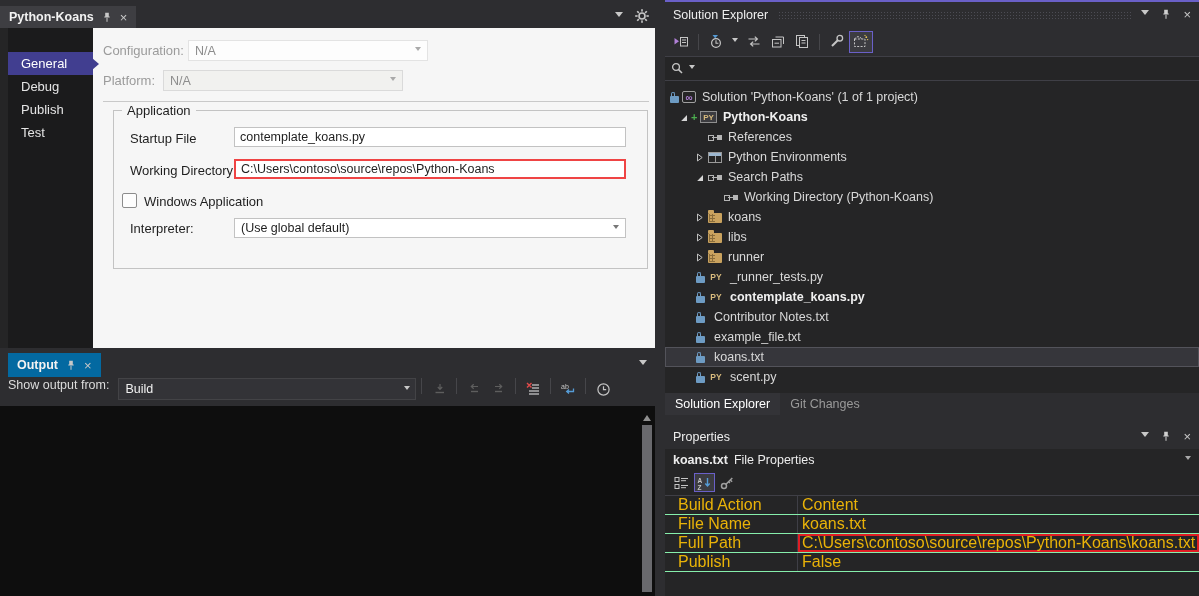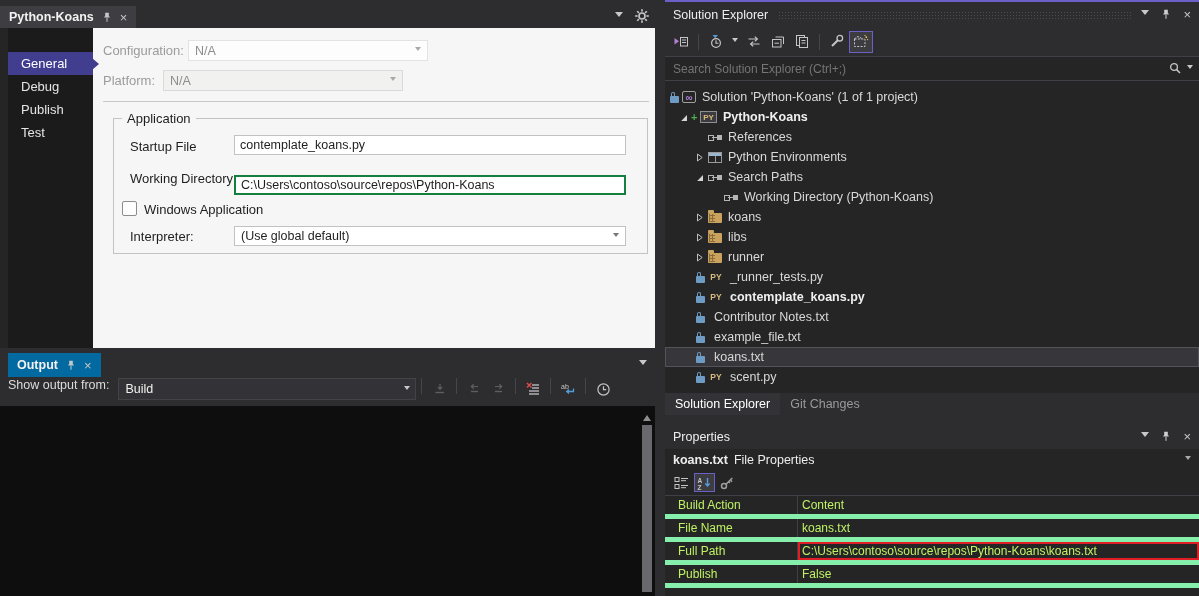--- a/index.html
+++ b/index.html
@@ -25,26 +25,26 @@
      border:6px solid transparent;border-left:7px solid #413e90;}
   .prop-content{position:absolute;left:93px;top:0;right:0;bottom:0;background:#f6f6f6;color:#2b2b2b;}
   .flabel{position:absolute;font-size:13px;color:#9b9b9b;}
   .dd{position:absolute;height:21px;box-sizing:border-box;display:flex;align-items:center;
       padding:0 6px;font-size:12.5px;}
   .dd .caret{margin-left:auto;}
   .dd-config{left:95px;top:12px;width:240px;background:#fdfdfd;border:1px solid #e3e3e3;color:#8d8d8d;}
   .dd-platform{left:70px;top:42px;width:240px;background:#f1f1ef;border:1px solid #dadada;color:#8d8d8d;}
   .dd .caret{border-top-color:#a9a9a9;}
   .fsep{position:absolute;left:10px;top:73px;width:546px;height:1px;background:#c9c9c9;}
-  .groupbox{position:absolute;left:20px;top:90px;width:535px;height:136px;border:1px solid #c3c3c3;box-sizing:border-box;}
+  .groupbox{position:absolute;left:20px;top:82px;width:535px;height:159px;border:1px solid #c3c3c3;box-sizing:border-box;}
   .group-title{position:absolute;left:8px;top:-8px;background:#f6f6f6;padding:0 5px;font-size:13px;color:#1e1e1e;}
   .glabel{position:absolute;left:16px;font-size:13px;color:#1e1e1e;}
   .ginput{position:absolute;left:120px;width:392px;height:20px;box-sizing:border-box;border:1px solid #c2c2c2;
           background:#fff;font-family:"Liberation Sans",sans-serif;font-size:12.5px;color:#1e1e1e;padding:0 5px;outline:none;}
-  .ginput.red{border:2px solid #15803d;margin-top:8px;}
+  .ginput.red{border:2px solid #ef4444;}
   .cb{position:absolute;left:8px;top:82px;width:15px;height:15px;background:#fdfdfd;border:1px solid #8c8c8c;
       border-radius:2px;box-sizing:border-box;}
   .gselect{position:absolute;left:120px;top:107px;width:392px;height:20px;box-sizing:border-box;border:1px solid #c2c2c2;
           background:#fff;display:flex;align-items:center;padding:0 6px;font-size:12.5px;color:#1e1e1e;}
   .gselect .caret{margin-left:auto;border-top-color:#777;}
 
   
   .output{position:absolute;left:0;top:348px;width:655px;height:248px;background:#2d2d30;}
   .out-tabrow{position:absolute;left:0;top:0;right:0;height:30px;}
   .out-tab{position:absolute;left:8px;top:5px;height:24px;background:#0369a1;display:flex;align-items:center;gap:8px;padding:0 9px;}
@@ -109,21 +109,21 @@
 
   
   .props{position:absolute;left:0;top:424px;right:0;height:172px;background:#252526;}
   .obj-row{height:21px;display:flex;align-items:center;padding:0 8px;background:#252526;color:#ededed;}
   .obj-name{font-weight:bold;margin-right:6px;}
   .obj-row .caret{margin-left:auto;border-top-color:#a9a9a9;}
   .props-toolbar{height:25px;display:flex;align-items:center;padding-left:6px;gap:2px;}
   .pbi{width:21px;height:19px;display:flex;align-items:center;justify-content:center;}
   .pbi.selected{background:#3c3c41;box-shadow:inset 0 0 0 1px #6a60c8;}
   .pgrid{border-top:1px solid #3f3f46;}
-  .prow{display:flex;height:18px;border-bottom:5px solid #86efac;font-size:12px;color:#bef264;}
+  .prow{display:flex;height:18px;border-bottom:1px solid #86efac;font-size:16px;color:#eab308;}
   .pname{width:133px;flex:none;padding-left:13px;border-right:1px solid #3f3f46;display:flex;align-items:center;box-sizing:border-box;}
   .pval{flex:1;padding:0 4px;display:flex;align-items:center;white-space:nowrap;overflow:hidden;}
   .pval.red{box-shadow:inset 0 0 0 2px #df1d24;}
 </style>
 </head>
 <body>
 
 <div class="root">
 
   <section class="editor">
@@ -337,21 +337,20 @@
             <svg width="16" height="15" viewBox="0 0 16 15">
               <rect x="1.5" y="5" width="10.5" height="7.5" fill="none" stroke="#c5c5c5" stroke-dasharray="2 1.4"></rect>
               <path d="M1.5 5 l2-2.2 h3.4 l1.6 2.2" fill="none" stroke="#c5c5c5" stroke-dasharray="2 1.4"></path>
               <circle cx="13.3" cy="3.2" r="0.9" fill="#e8c75a"></circle>
               <circle cx="14.6" cy="5.6" r="0.7" fill="#e8c75a"></circle>
               <circle cx="12" cy="1.4" r="0.6" fill="#e8c75a"></circle>
             </svg>
           </span>
       </div>
       <div class="se-search">
-        <input placeholder="Search Solution Explorer (Ctrl+;)" style="">
         <span>
             <svg width="13" height="13" viewBox="0 0 13 13">
               <circle cx="5" cy="5" r="3.4" fill="none" stroke="#c5c5c5" stroke-width="1.3"></circle>
               <line x1="7.6" y1="7.6" x2="11" y2="11" stroke="#c5c5c5" stroke-width="1.5"></line>
             </svg>
           </span>
         <span class="tri sm" style="margin-left:5px"></span>
       </div>
       <div class="tree">
           <div class="trow">

